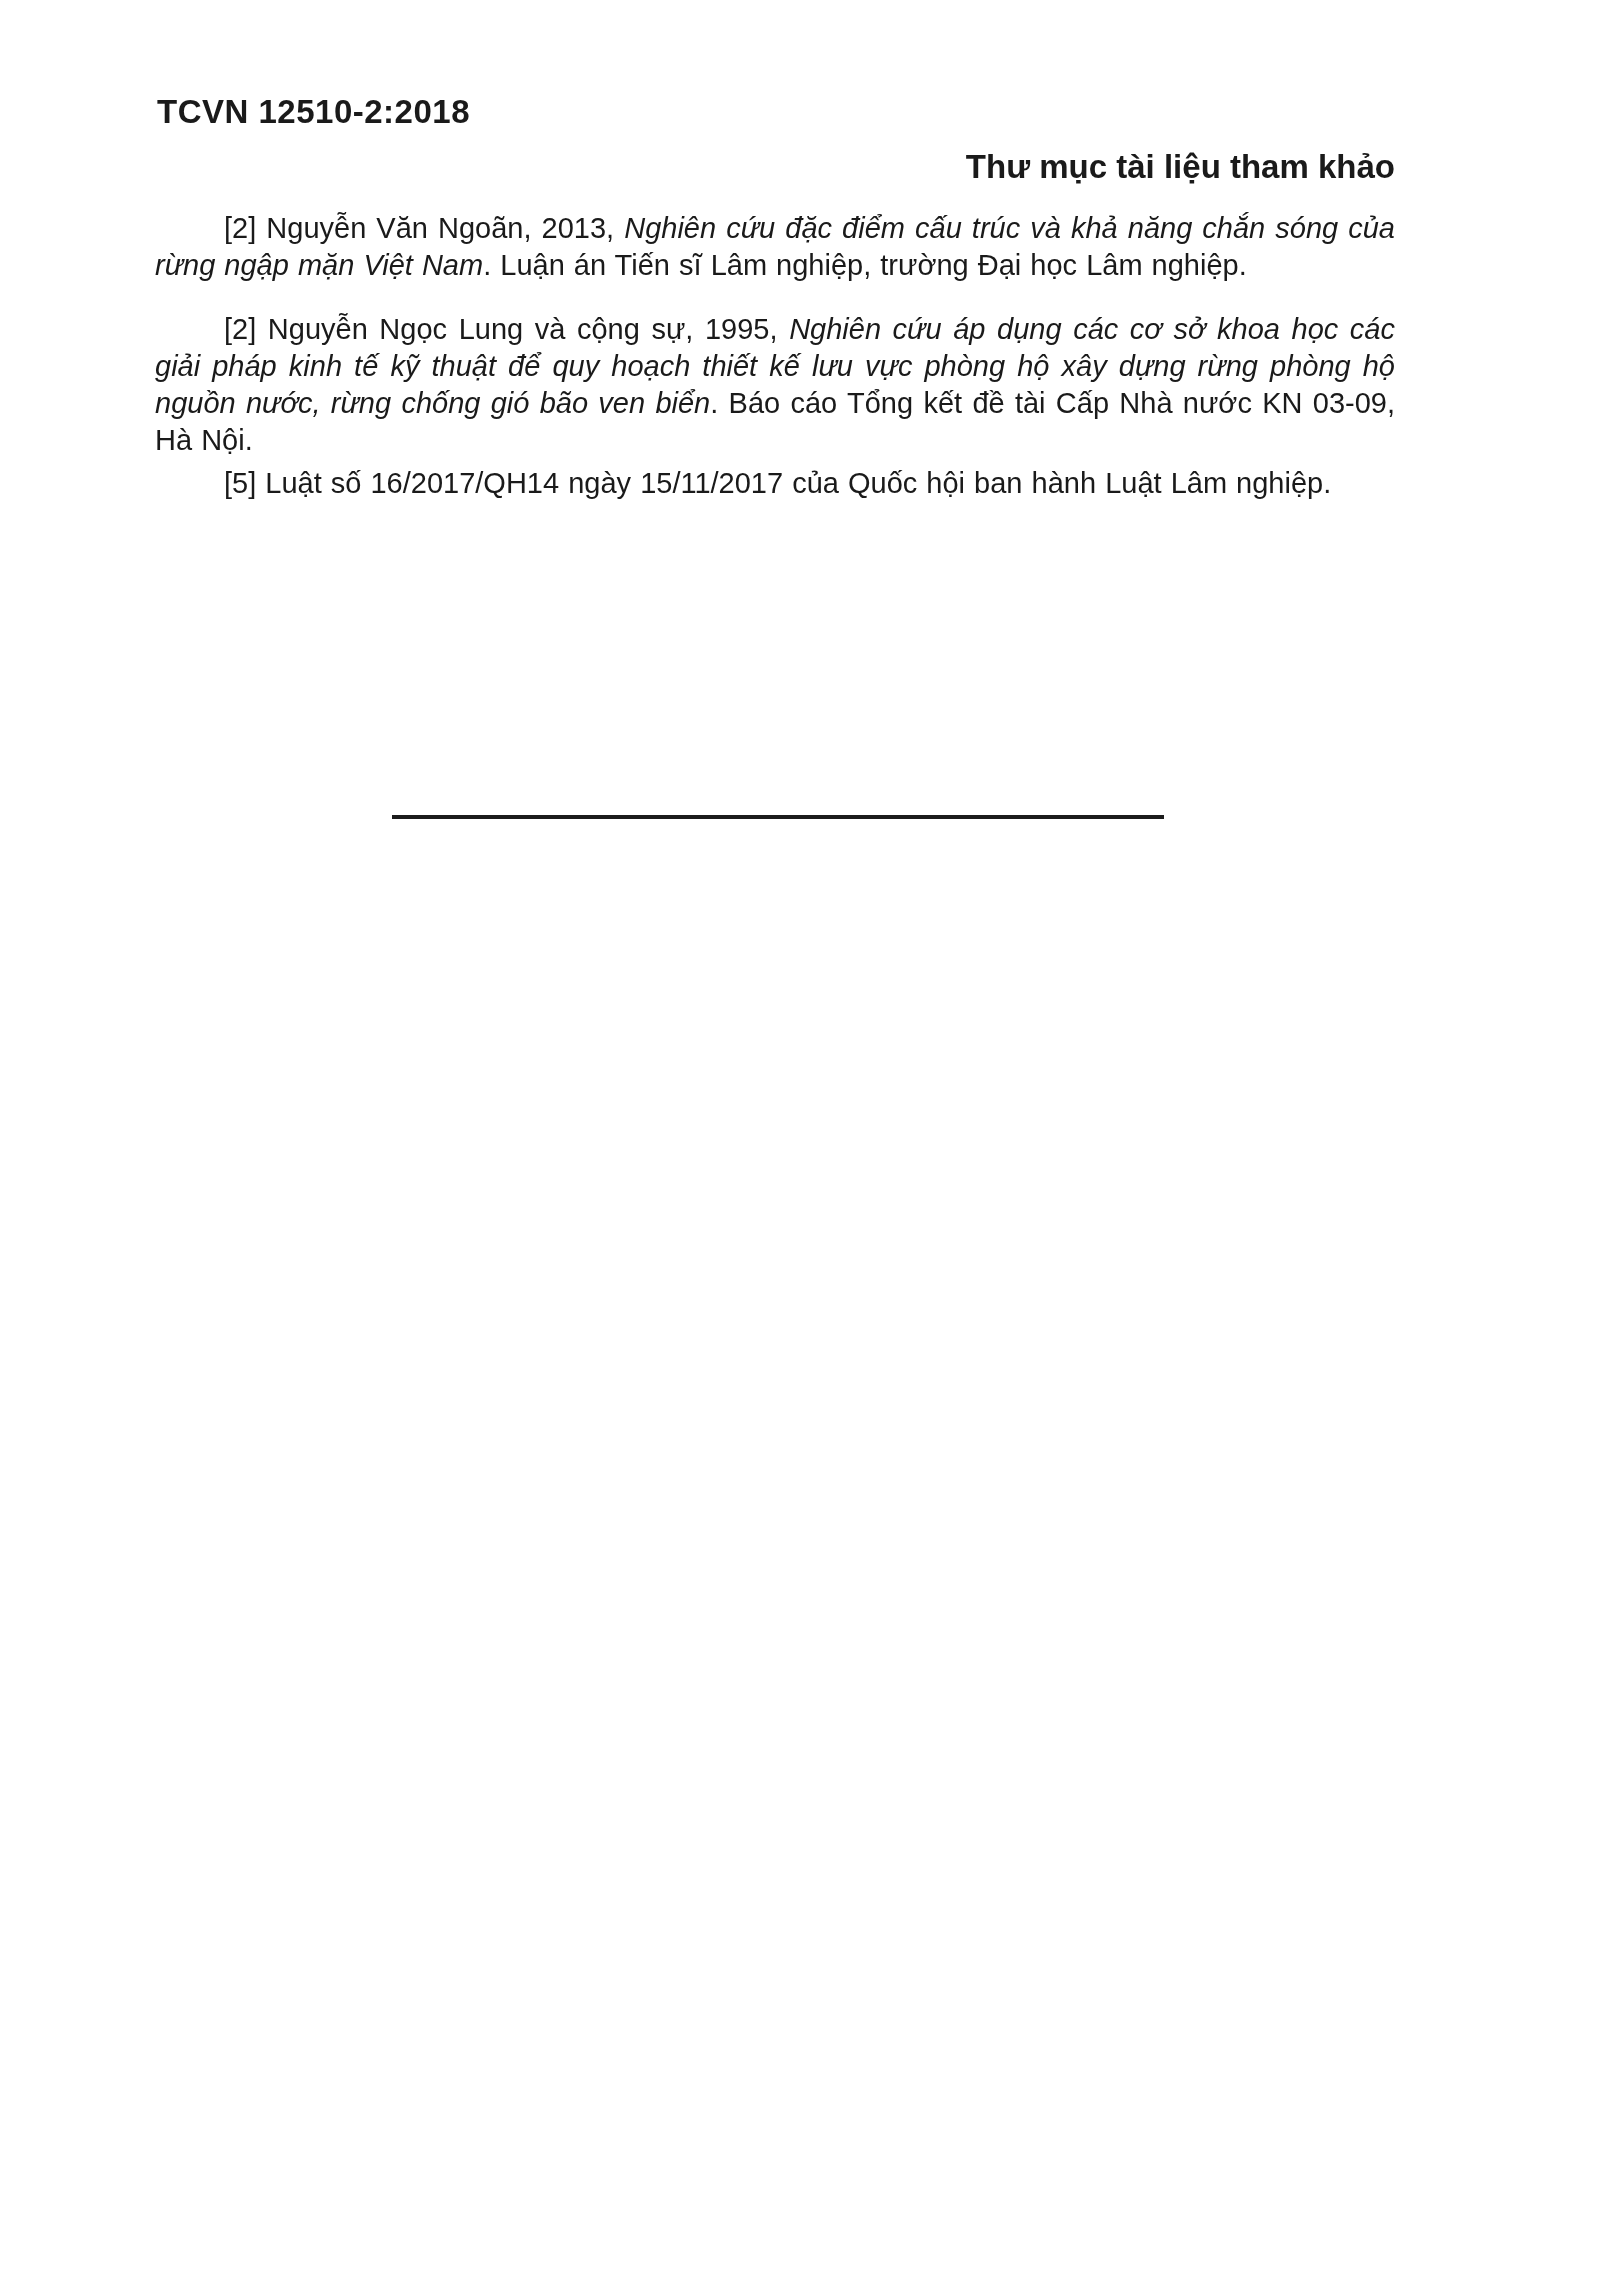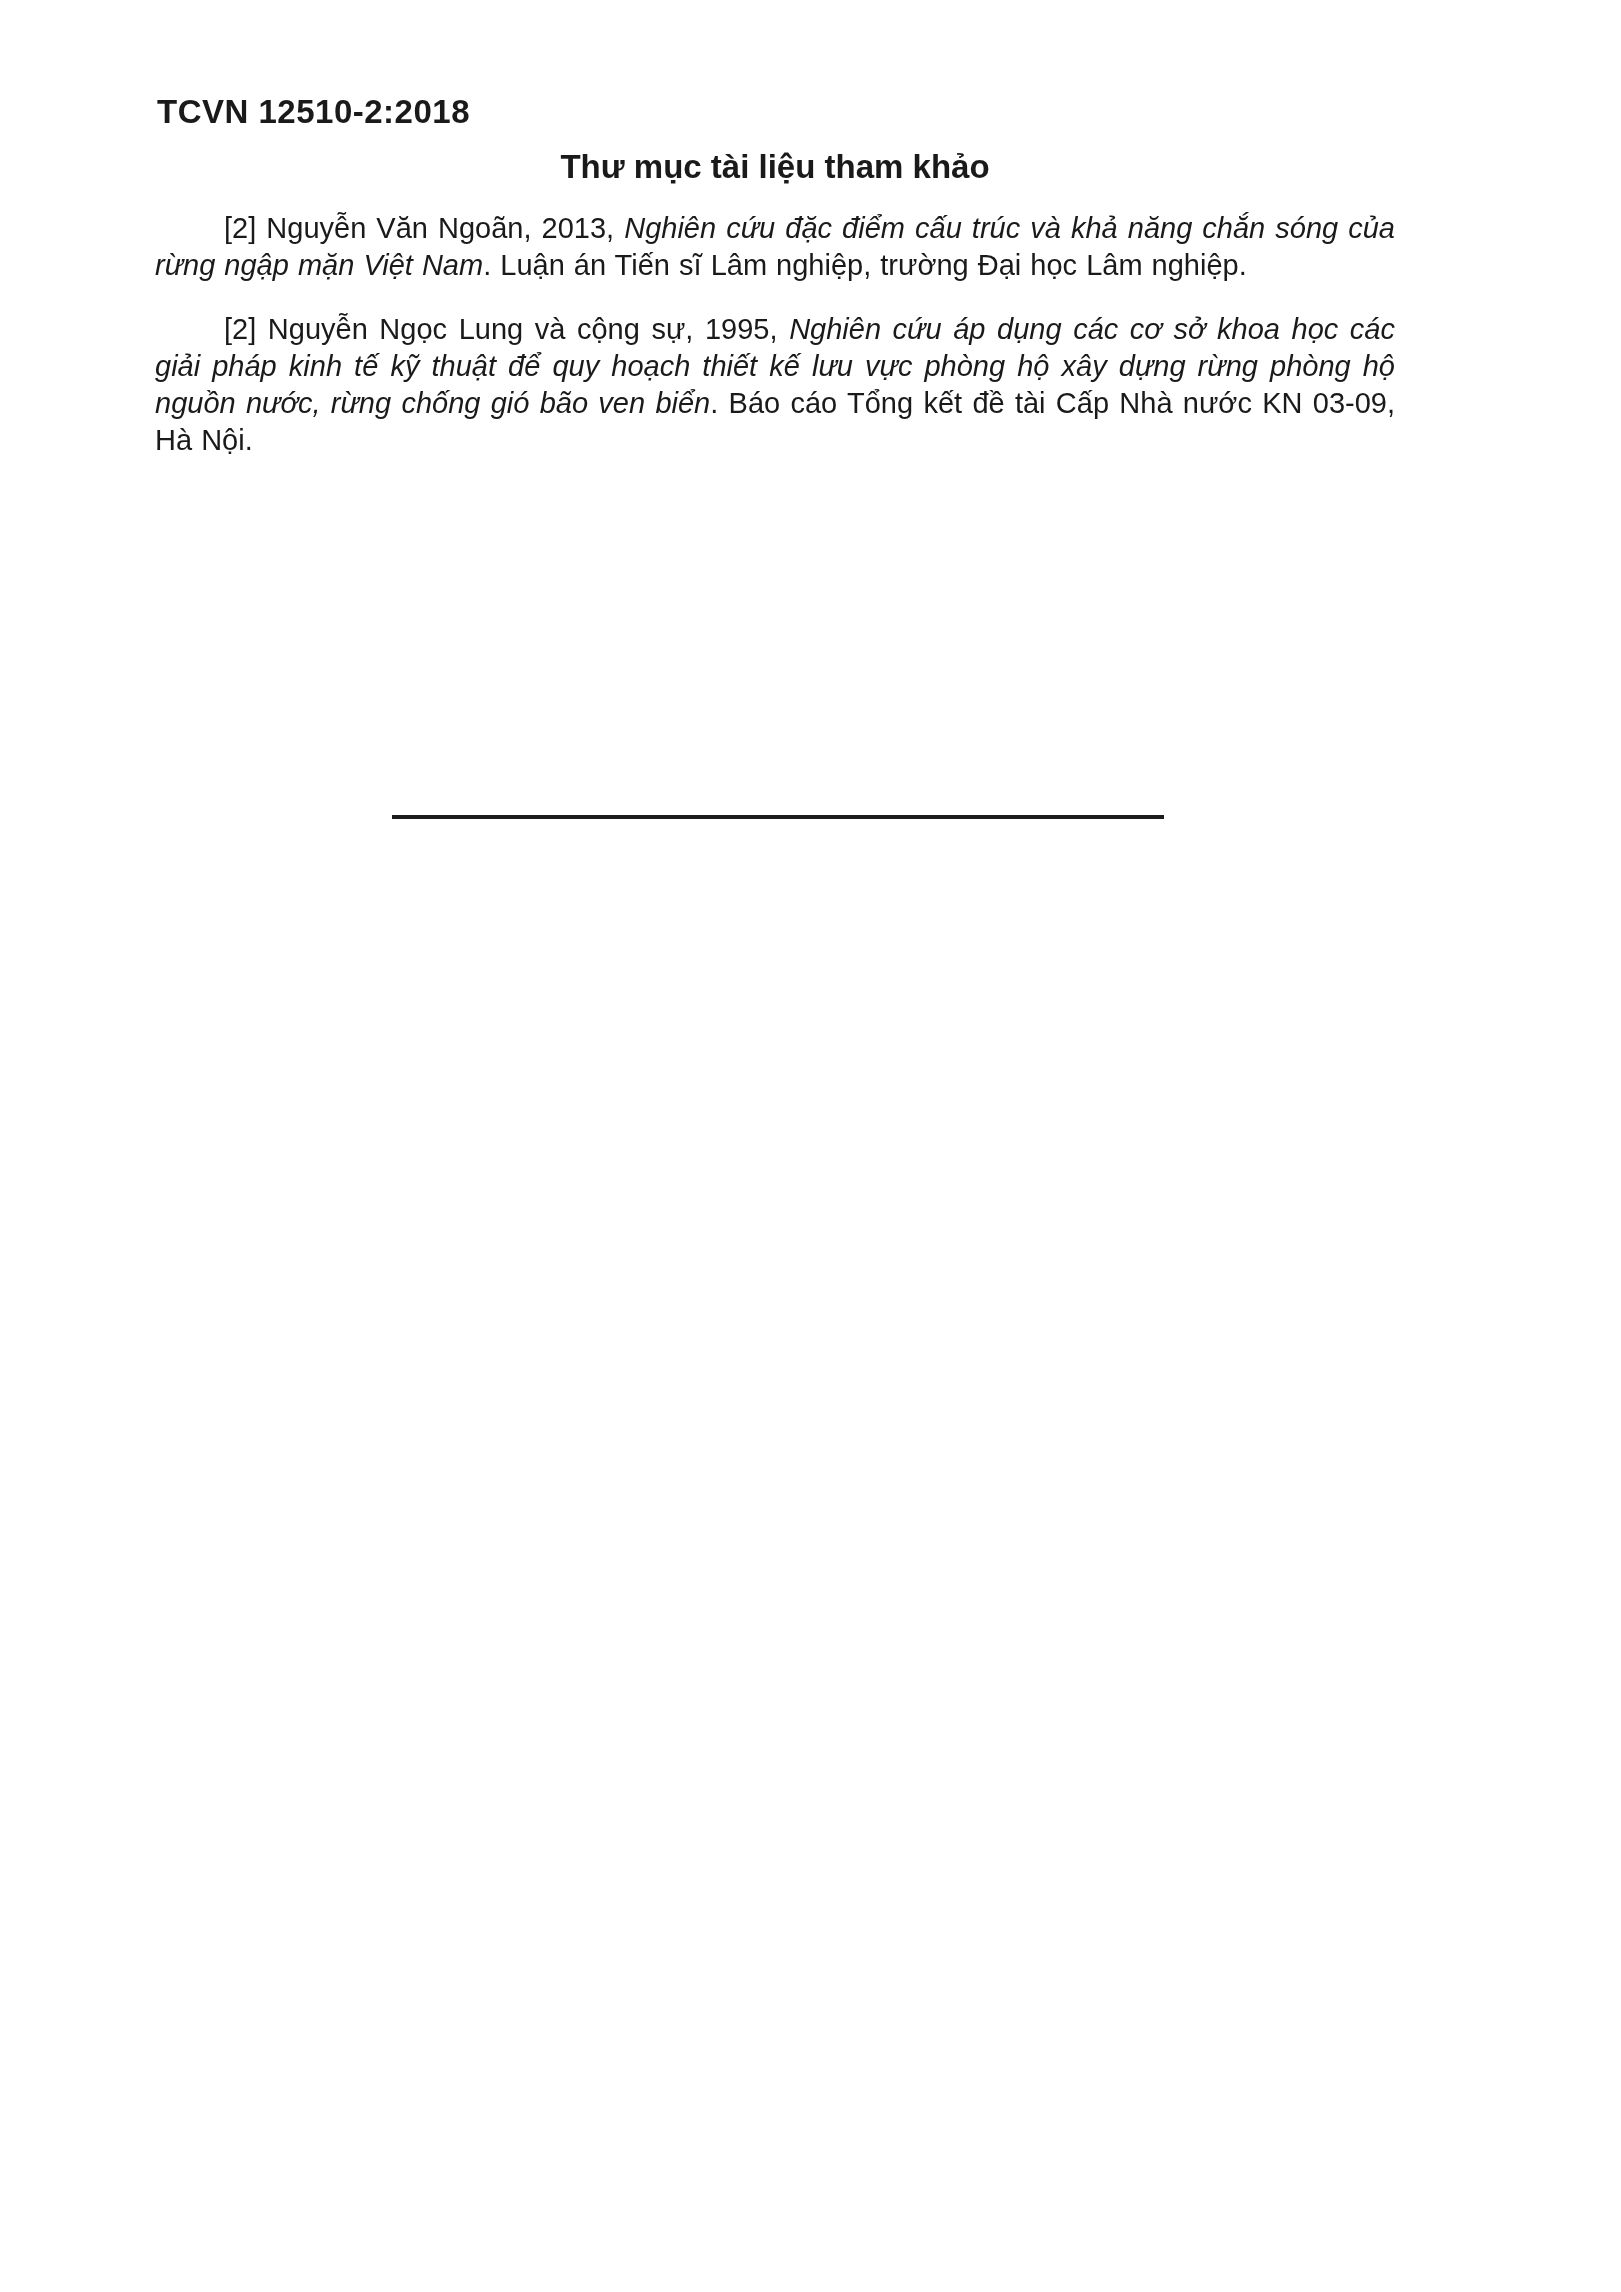--- a/index.html
+++ b/index.html
@@ -24,21 +24,21 @@
     line-height: 39px;
     font-weight: bold;
     letter-spacing: 0.5px;
     white-space: nowrap;
   }
   .doc-title {
     position: absolute;
     left: 155px;
     top: 147px;
     width: 1240px;
-    text-align: center;
+    text-align: right;
     font-size: 33px;
     line-height: 39px;
     font-weight: bold;
   }
   .refs {
     position: absolute;
     left: 155px;
     top: 210px;
     width: 1240px;
   }
@@ -75,19 +75,20 @@
 <body>
 
 <div class="page">
   <div class="doc-header">TCVN 12510-2:2018</div>
 
   <div class="doc-title">Thư mục tài liệu tham khảo</div>
 
   <div class="refs">
       <p class="ref"><span>[2] Nguyễn Văn Ngoãn, 2013, </span><i>Nghiên cứu đặc điểm cấu trúc và khả năng chắn sóng của rừng ngập mặn Việt Nam</i><span>. Luận án Tiến sĩ Lâm nghiệp, trường Đại học Lâm nghiệp.</span></p>
       <p class="ref"><span>[2] Nguyễn Ngọc Lung và cộng sự, 1995, </span><i>Nghiên cứu áp dụng các cơ sở khoa học các giải pháp kinh tế kỹ thuật để quy hoạch thiết kế lưu vực phòng hộ xây dựng rừng phòng hộ nguồn nước, rừng chống gió bão ven biển</i><span>. Báo cáo Tổng kết đề tài Cấp Nhà nước KN 03-09, Hà Nội.</span></p>
+      <p class="ref tight"><span>[5] Luật số 16/2017/QH14 ngày 15/11/2017 của Quốc hội ban hành Luật Lâm nghiệp.</span></p>
     </div>
 
   <div class="divider"></div>
 
   <div class="page-number">10</div>
 </div>
 
 
 </body></html>

